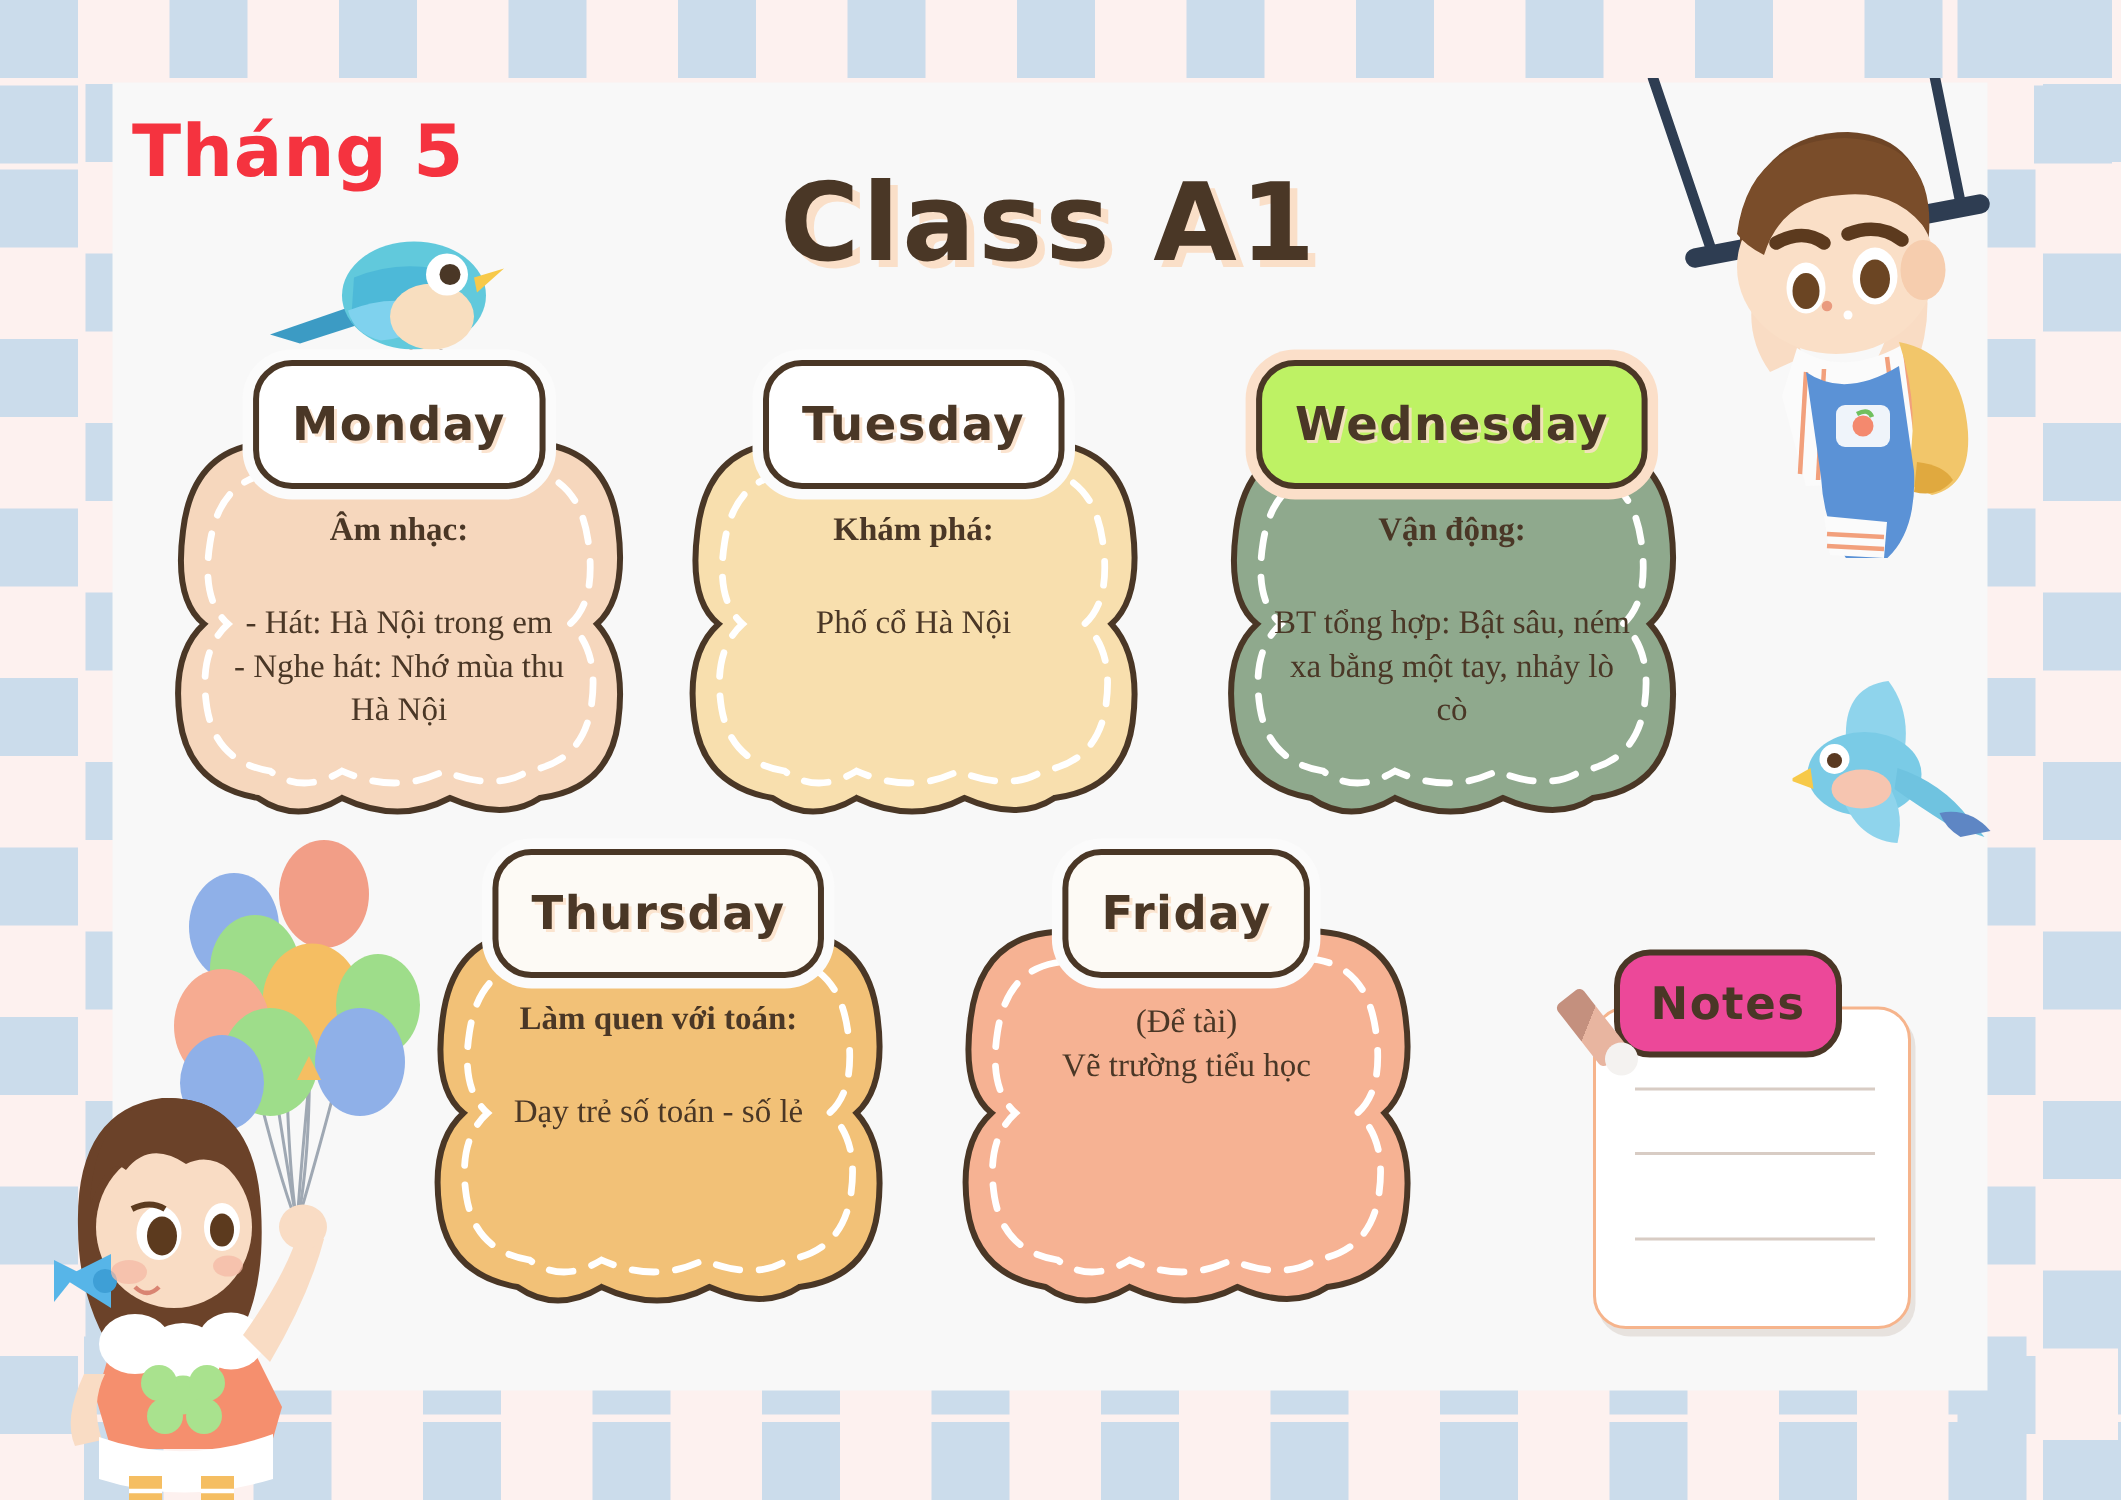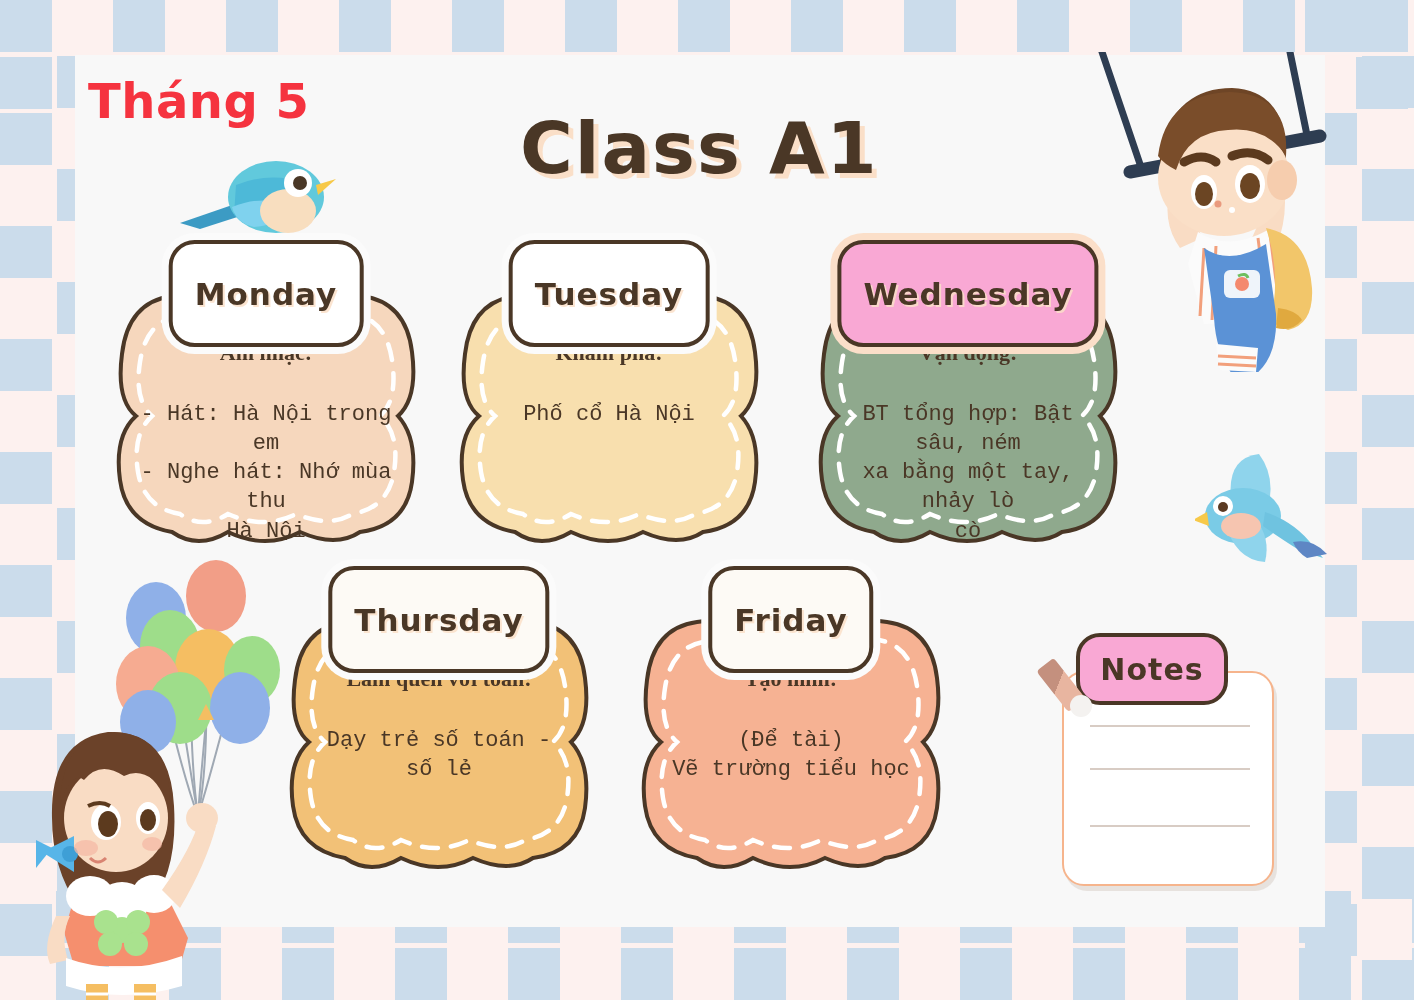--- a/index.html
+++ b/index.html
@@ -60,21 +60,21 @@
     height: calc(100% - 48px);
   }
   .cloud svg { width: 100%; height: 100%; display: block; overflow: visible; }
 
   .daytag {
     position: absolute;
     top: 0;
     left: 50%;
     transform: translateX(-50%);
     min-width: 150px;
-    height: 107px;
+    height: 86px;
     border: 4px solid #4A3726;
     border-radius: 26px;
     display: flex;
     align-items: center;
     justify-content: center;
     padding: 0 22px;
     z-index: 5;
     box-shadow: 0 0 0 7px #FBFBFB;
   }
   .daytag span {
@@ -100,21 +100,20 @@
   .subj {
     font-size: 22px;
     font-weight: bold;
     margin-bottom: 34px;
     line-height: 1.2;
     text-align: center;
   }
   .detail {
     font-size: 22px;
     line-height: 1.32;
-    font-family: Liberation Mono, monospace;
   }
 
   
   .notes {
     position: absolute;
     left: 1040px; top: 633px;
     width: 250px; height: 255px;
   }
   .notepad {
     position: absolute;
@@ -142,21 +141,21 @@
     text-align: center;
     font-size: 34px;
     font-weight: bold;
     color: #F02020;
     font-family: "Liberation Serif", serif;
   }
   .notestag {
     position: absolute;
     left: 36px; top: 0;
     width: 152px; height: 72px;
-    background: #f9a8d4;
+    background: #ec4899;
     border: 4px solid #4A3726;
     border-radius: 24px;
     display: flex; align-items: center; justify-content: center;
     z-index: 6;
   }
   .notestag span {
     font-size: 30px; font-weight: bold; color: #4A3726;
     letter-spacing: 1px;
     font-family: "DejaVu Sans", sans-serif;
   }
@@ -488,21 +487,21 @@
         <path d="M62 8 Q18 14 12 66 Q6 112 26 128 Q4 148 10 192 Q16 236 62 244
                  Q88 262 118 244 Q156 262 190 244 Q226 260 250 244
                  Q296 238 302 194 Q308 150 288 128 Q308 110 302 64 Q296 14 252 8
                  Q156 -6 62 8 Z" fill="#8FA98D" stroke="#4A3726" stroke-width="4"></path>
         <path d="M68 28 Q36 34 30 74 Q24 112 42 128 Q22 146 28 184 Q34 220 70 226
                  Q92 242 118 226 Q154 242 186 226 Q220 240 242 226
                  Q278 220 284 184 Q290 146 270 128 Q288 112 282 72 Q276 32 244 26
                  Q156 14 68 28 Z" fill="none" stroke="#FFFFFF" stroke-width="4.5" stroke-dasharray="16 13" stroke-linecap="round"></path>
       </svg>
     </div>
-    <div class="daytag" style="background:#f9a8d4; box-shadow:0 0 0 7px #FBDFC9;">
+    <div class="daytag" style="background:#bef264; box-shadow:0 0 0 7px #FBDFC9;">
       <span>Wednesday</span>
     </div>
     <div class="cardbody">
       <div class="subj">Vận động:</div>
       <div class="detail">
         <div>BT tổng hợp: Bật sâu, ném</div>
         <div>xa bằng một tay, nhảy lò</div>
         <div>cò</div>
       </div>
     </div>
@@ -542,21 +541,20 @@
         <path d="M68 28 Q36 34 30 74 Q24 112 42 128 Q22 146 28 184 Q34 220 70 226
                  Q92 242 118 226 Q154 242 186 226 Q220 240 242 226
                  Q278 220 284 184 Q290 146 270 128 Q288 112 282 72 Q276 32 244 26
                  Q156 14 68 28 Z" fill="none" stroke="#FFFFFF" stroke-width="4.5" stroke-dasharray="16 13" stroke-linecap="round"></path>
       </svg>
     </div>
     <div class="daytag" style="background:#FDFAF5;">
       <span>Friday</span>
     </div>
     <div class="cardbody">
-      <div class="subj">Tạo hình:</div>
       <div class="detail">
         <div>(Để tài)</div>
         <div>Vẽ trường tiểu học</div>
       </div>
     </div>
   </div>
 
   <div class="notes">
     <div class="notepad">
       <div class="nline a"></div>

